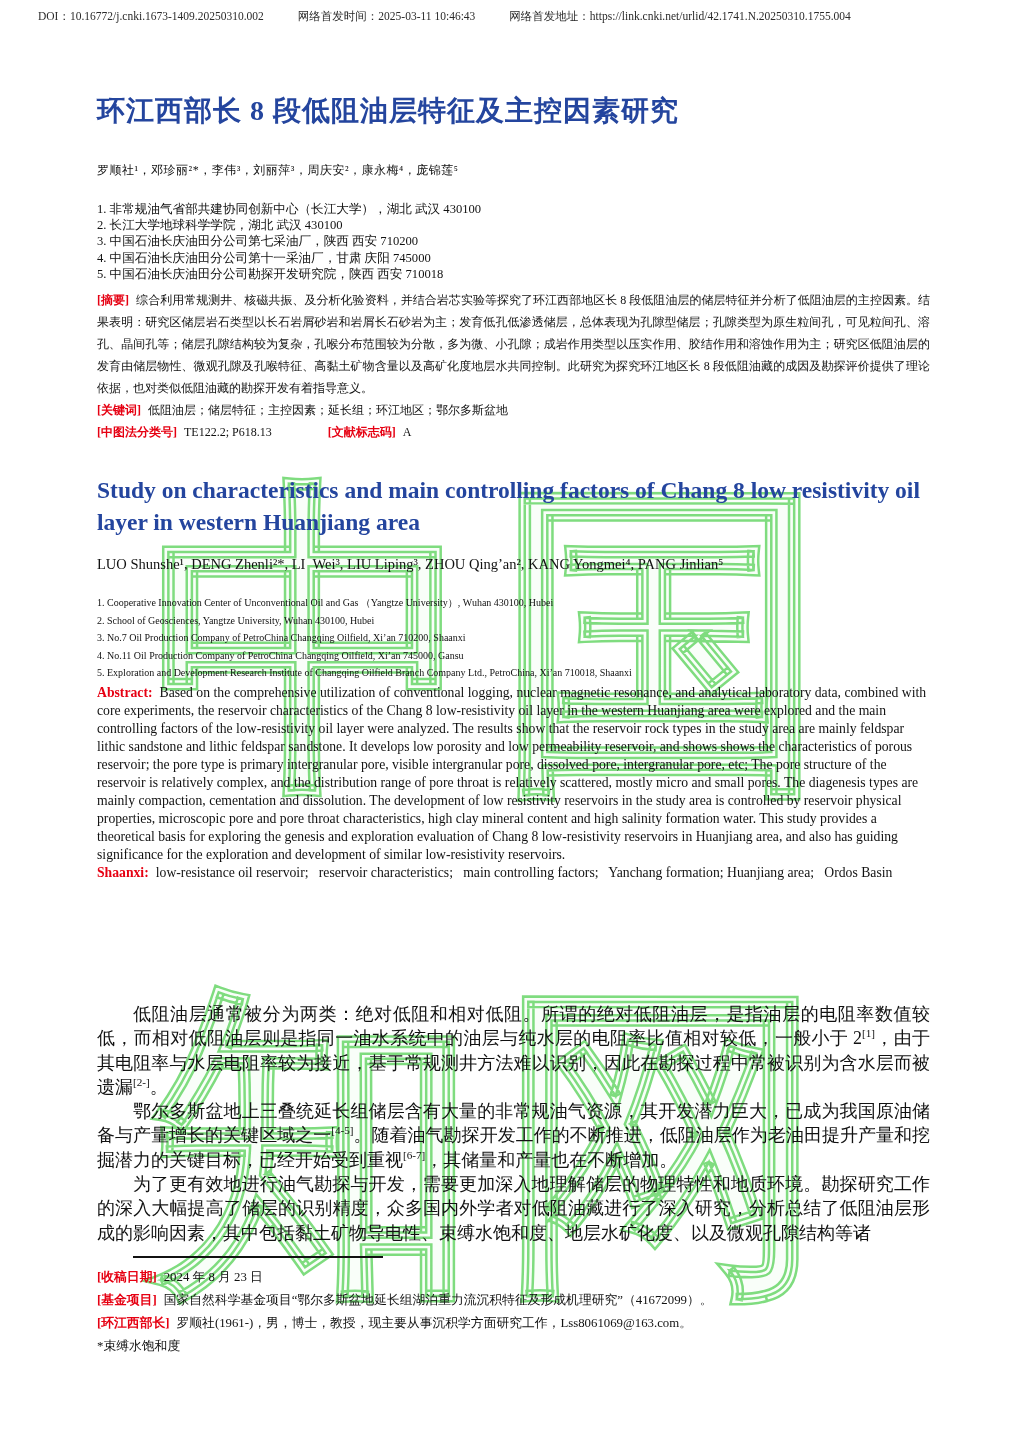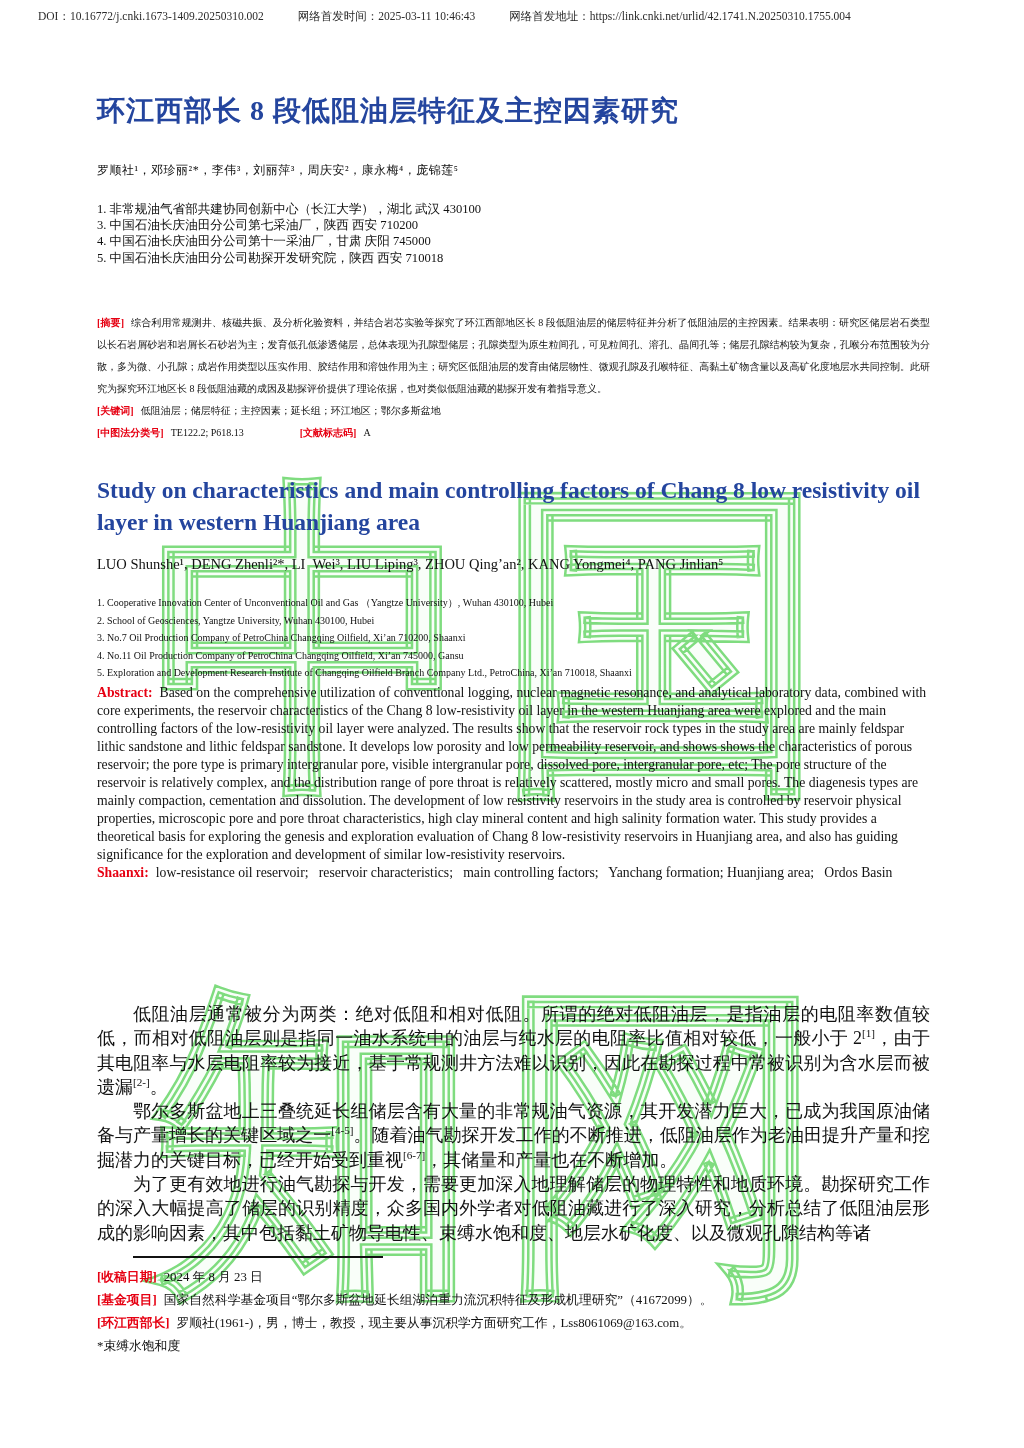--- a/index.html
+++ b/index.html
@@ -39,21 +39,21 @@
   .content{position:absolute;left:97px;top:0;width:833px;}
   .abs-block{position:absolute;left:0;width:833px;}
   .title-cn{
     top:92px;
     font-size:28px;font-weight:bold;
     color:var(--title-blue,#24459e);
     letter-spacing:1px;
   }
   .authors-cn{top:162px;font-size:12px;letter-spacing:0.5px;}
   .affils-cn{top:201px;font-size:12.6px;line-height:16.2px;font-family:Liberation Serif, serif;}
-  .cn-abs{top:312px;font-size:10px;line-height:22px;text-align:justify;}
+  .cn-abs{top:289px;font-size:12px;line-height:22px;text-align:justify;}
   .lbl{color:var(--label-red,#e60012);font-weight:bold;margin-right:7px;}
   .clc-gap{margin-left:56px;}
   .title-en{
     top:474px;
     font-size:23.5px;font-weight:bold;line-height:32px;
     color:var(--title-blue,#24459e);
   }
   .authors-en{top:556px;font-size:14.5px;white-space:pre-wrap;}
   .affils-en{top:594px;font-size:10px;line-height:17.6px;}
   .en-abs{top:684px;font-size:13.7px;line-height:18px;}
@@ -86,20 +86,21 @@
     </div>
 
     <div class="content">
 
       <div class="abs-block title-cn">环江西部长 8 段低阻油层特征及主控因素研究</div>
 
       <div class="abs-block authors-cn">罗顺社¹，邓珍丽²*，李伟³，刘丽萍³，周庆安²，康永梅⁴，庞锦莲⁵</div>
 
       <div class="abs-block affils-cn">
         <div>1. 非常规油气省部共建协同创新中心（长江大学），湖北 武汉 430100</div>
+        <div>2. 长江大学地球科学学院，湖北 武汉 430100</div>
         <div>3. 中国石油长庆油田分公司第七采油厂，陕西 西安 710200</div>
         <div>4. 中国石油长庆油田分公司第十一采油厂，甘肃 庆阳 745000</div>
         <div>5. 中国石油长庆油田分公司勘探开发研究院，陕西 西安 710018</div>
       </div>
 
       <div class="abs-block cn-abs">
         <div><span class="lbl">[摘要]</span><span>综合利用常规测井、核磁共振、及分析化验资料，并结合岩芯实验等探究了环江西部地区长 8 段低阻油层的储层特征并分析了低阻油层的主控因素。结果表明：研究区储层岩石类型以长石岩屑砂岩和岩屑长石砂岩为主；发育低孔低渗透储层，总体表现为孔隙型储层；孔隙类型为原生粒间孔，可见粒间孔、溶孔、晶间孔等；储层孔隙结构较为复杂，孔喉分布范围较为分散，多为微、小孔隙；成岩作用类型以压实作用、胶结作用和溶蚀作用为主；研究区低阻油层的发育由储层物性、微观孔隙及孔喉特征、高黏土矿物含量以及高矿化度地层水共同控制。此研究为探究环江地区长 8 段低阻油藏的成因及勘探评价提供了理论依据，也对类似低阻油藏的勘探开发有着指导意义。</span></div>
         <div><span class="lbl">[关键词]</span><span>低阻油层；储层特征；主控因素；延长组；环江地区；鄂尔多斯盆地</span></div>
         <div><span class="lbl">[中图法分类号]</span><span>TE122.2; P618.13</span><span class="lbl clc-gap">[文献标志码]</span><span>A</span></div>
       </div>

